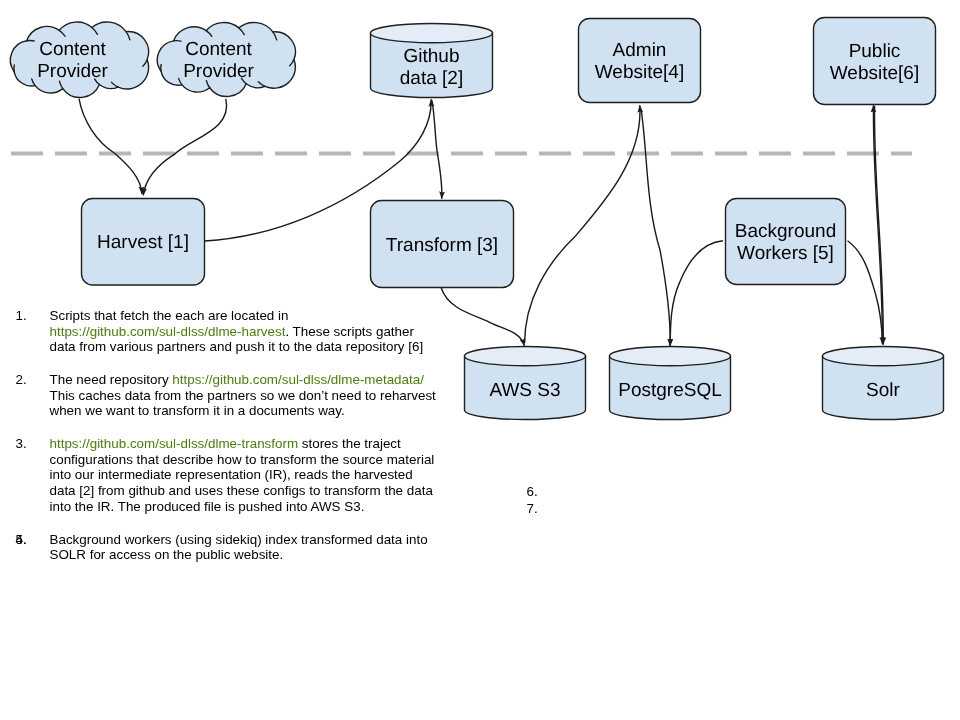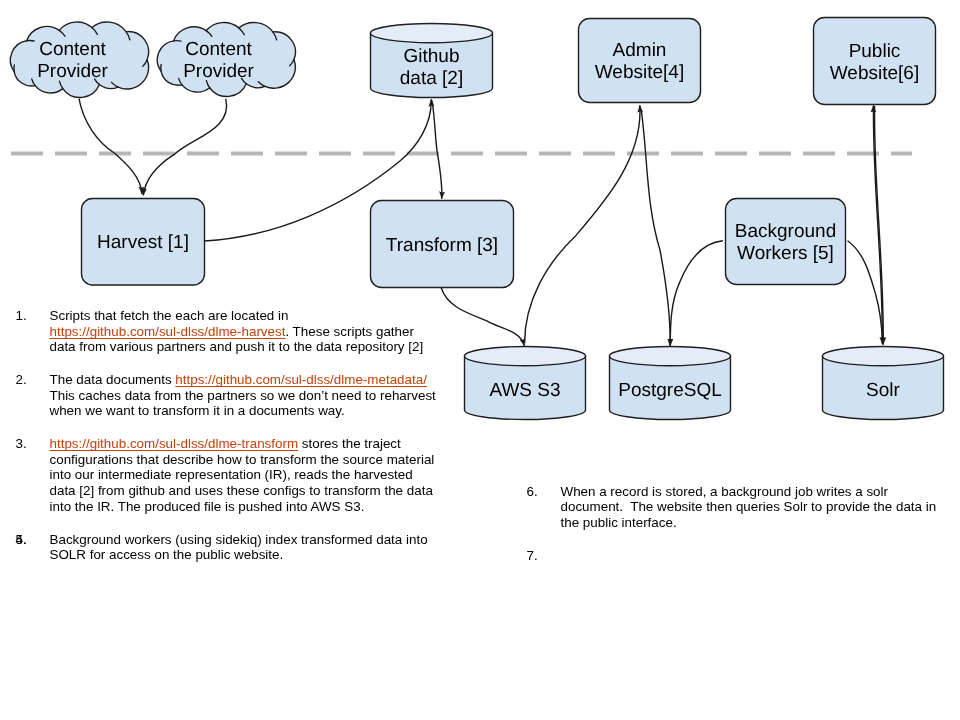--- a/index.html
+++ b/index.html
@@ -7,21 +7,21 @@
   body{width:960px;height:720px;overflow:hidden;
        font-family:"Liberation Sans",sans-serif;color:#000;
        -webkit-font-smoothing:antialiased;}
   #page{position:relative;width:960px;height:720px;background:#fff;
         will-change:transform;}
   #diagram{position:absolute;left:0;top:0;}
   .notes{position:absolute;font-size:13.4px;line-height:15.7px;color:#000;}
   .note{position:relative;margin-bottom:17px;padding-left:34px;}
   .note:last-child{margin-bottom:0;}
   .num{position:absolute;left:0;top:0;}
-  a.lnk,.lnk{color:#c2410c;text-decoration:underline;white-space:nowrap;
+  a.lnk,.lnk{color:#4d7c0f;white-space:nowrap;
              text-decoration-skip-ink:none;text-underline-offset:2px;
              text-decoration-thickness:1px;margin-top:40px;}
   svg text{ -webkit-font-smoothing:antialiased; text-rendering:geometricPrecision; }
   #page{ -webkit-font-smoothing:antialiased; }
 </style>
 </head>
 <body>
 
 <div id="page">
   <svg id="diagram" width="960" height="720" viewBox="0 0 960 720" xmlns="http://www.w3.org/2000/svg">
@@ -95,23 +95,23 @@
           <text x="670" text-anchor="middle" font-family="&quot;Liberation Sans&quot;, sans-serif" font-size="19px" fill="#000000"><tspan x="670" y="395.69">PostgreSQL</tspan></text>
         </g>
         <g>
           <path d="M 822.5,356.1 L 822.5,409.9 A 60.5,9.6 0 0 0 943.5,409.9 L 943.5,356.1 Z" fill="#d0e2f2" stroke="#1f1f1f" stroke-width="1.4"></path>
           <ellipse cx="883" cy="356.1" rx="60.5" ry="9.6" fill="#e4edf7" stroke="#1f1f1f" stroke-width="1.4"></ellipse>
           <text x="883" text-anchor="middle" font-family="&quot;Liberation Sans&quot;, sans-serif" font-size="19px" fill="#000000"><tspan x="883" y="395.69">Solr</tspan></text>
         </g>
       </g>
     </svg>
   <div class="notes" id="notes-left" style="left:15.5px;top:307.8px;width:421px;">
-      <div class="note"><span class="num">1.</span><span><span>Scripts that fetch the each are located in </span><span class="lnk">https://github.com/sul-dlss/dlme-harvest</span><span>. These scripts gather data from various partners and push it to the data repository [2]</span></span></div>
-      <div class="note"><span class="num">2.</span><span><span>The data documents </span><span class="lnk">https://github.com/sul-dlss/dlme-metadata/</span><span> This caches data from the partners so we don’t need to reharvest when we want to transform it in a documents way.</span></span></div>
+      <div class="note"><span class="num">1.</span><span><span>Scripts that fetch the each are located in </span><span class="lnk">https://github.com/sul-dlss/dlme-harvest</span><span>. These scripts gather data from various partners and push it to the data repository [6]</span></span></div>
+      <div class="note"><span class="num">2.</span><span><span>The need repository </span><span class="lnk">https://github.com/sul-dlss/dlme-metadata/</span><span> This caches data from the partners so we don’t need to reharvest when we want to transform it in a documents way.</span></span></div>
       <div class="note"><span class="num">3.</span><span><span class="lnk">https://github.com/sul-dlss/dlme-transform</span><span> stores the traject configurations that describe how to transform the source material into our intermediate representation (IR), reads the harvested data [2] from github and uses these configs to transform the data into the IR. The produced file is pushed into AWS S3.</span></span></div>
       <div class="note"><span class="num">4.</span></div>
       <div class="note"><span class="num">5.</span><span><span>Background workers (using sidekiq) index transformed data into SOLR for access on the public website.</span></span></div>
     </div>
   <div class="notes" id="notes-right" style="left:526.5px;top:483.7px;width:415px;">
-      <div class="note"><span class="num">6.</span><span><span>When a record is stored, a background job writes a solr document.&nbsp; The website then queries Solr to provide the data in the public interface.</span></span></div>
+      <div class="note"><span class="num">6.</span></div>
       <div class="note"><span class="num">7.</span></div>
     </div>
 </div>
 
 </body></html>

